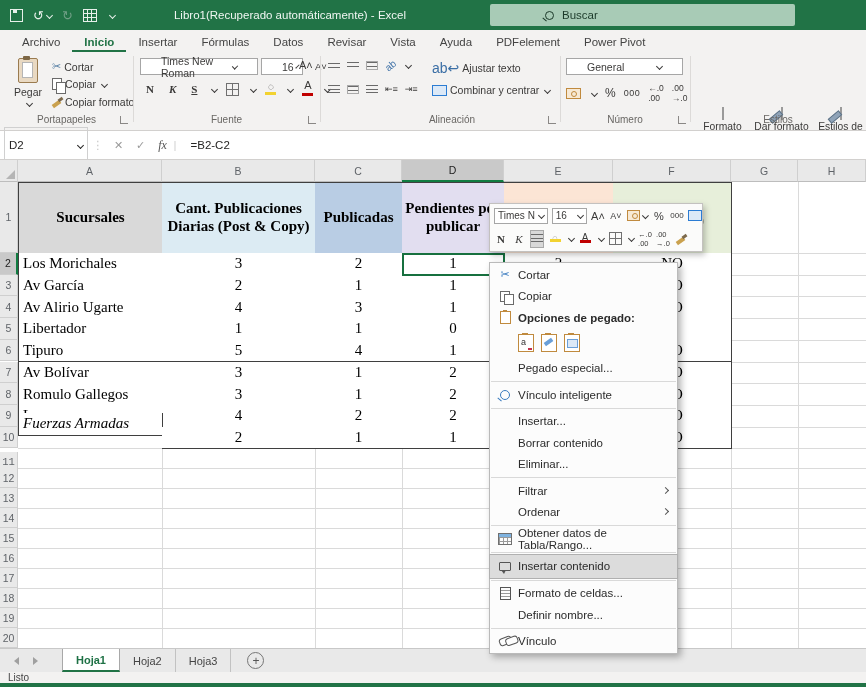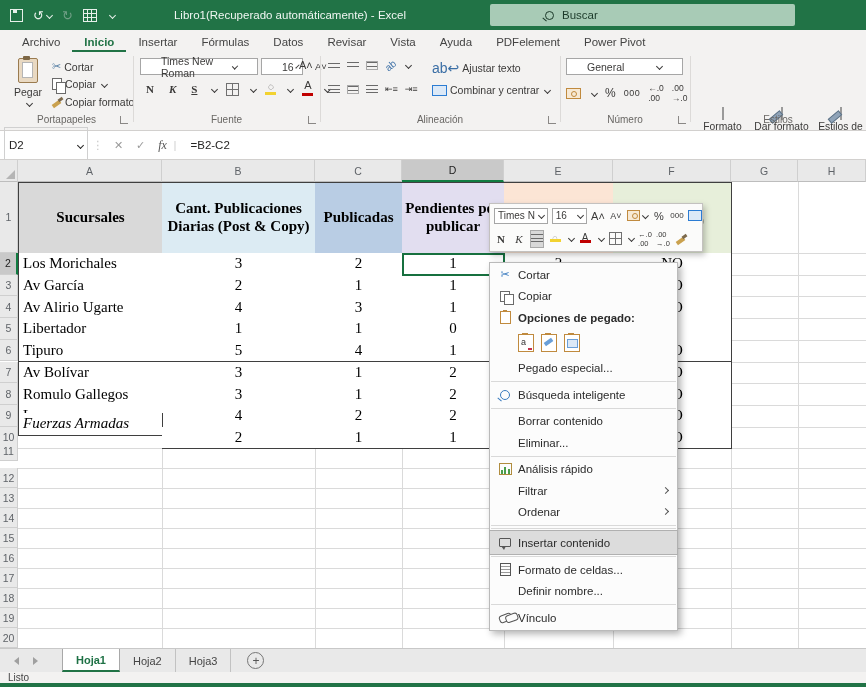--- a/index.html
+++ b/index.html
@@ -244,21 +244,21 @@
   </div>
   <div class="abs rbtn" style="left:432px;top:8px">
       <span style="color:#3a6ea5;font-size:14px">ab↩</span>
       <span>Ajustar texto</span>
     </div>
   <div class="abs rbtn" style="left:432px;top:32px">
       <span class="i-merge"></span>
       <span>Combinar y centrar</span>
       <span class="chev"></span>
     </div>
-  <div class="glabel" style="left:320px;width:240px">Alineación</div>
+  <div class="glabel" style="left:332px;width:240px">Alineación</div>
   <div class="launch" style="left:548px"></div>
   <div class="gsep" style="left:560px"></div>
 
   <div class="abs combo" style="left:566px;top:6px;width:117px">
       <span>General</span>
       <span class="chev"></span>
     </div>
   <div class="abs rbtn" style="left:566px;top:31px;gap:8px">
     <span class="numico"></span>
       <span class="chev"></span>
@@ -315,21 +315,21 @@
       <div class="rowhead" style="top: 22px; height: 71px;">1</div>
       <div class="rowhead selhead selrow" style="top: 93px; height: 21.7px;">2</div>
       <div class="rowhead" style="top: 114.7px; height: 21.7px;">3</div>
       <div class="rowhead" style="top: 136.4px; height: 21.7px;">4</div>
       <div class="rowhead" style="top: 158.1px; height: 21.7px;">5</div>
       <div class="rowhead" style="top: 179.8px; height: 21.7px;">6</div>
       <div class="rowhead" style="top: 201.5px; height: 21.7px;">7</div>
       <div class="rowhead" style="top: 223.2px; height: 21.7px;">8</div>
       <div class="rowhead" style="top: 244.9px; height: 21.7px;">9</div>
       <div class="rowhead" style="top: 266.6px; height: 21.7px;">10</div>
-      <div class="rowhead" style="top: 281px; height: 20px;">11</div>
+      <div class="rowhead" style="top: 292px; height: 20px; font-family: Liberation Mono, monospace;">11</div>
       <div class="rowhead" style="top: 308.3px; height: 20px;">12</div>
       <div class="rowhead" style="top: 328.3px; height: 20px;">13</div>
       <div class="rowhead" style="top: 348.3px; height: 20px;">14</div>
       <div class="rowhead" style="top: 368.3px; height: 20px;">15</div>
       <div class="rowhead" style="top: 388.3px; height: 20px;">16</div>
       <div class="rowhead" style="top: 408.3px; height: 20px;">17</div>
       <div class="rowhead" style="top: 428.3px; height: 20px;">18</div>
       <div class="rowhead" style="top: 448.3px; height: 20px;">19</div>
       <div class="rowhead" style="top: 468.3px; height: 20px;">20</div>
     </div>
@@ -507,49 +507,53 @@
     </div>
     <div class="cmi">
       <div class="mic"></div>
       <span class="lbl">Pegado especial...</span>
     </div>
     <div class="csep"></div>
     <div class="cmi">
       <div class="mic">
         <span class="ic-smart"></span>
       </div>
-      <span class="lbl">Búsqueda inteligente</span>
-    </div>
-    <div class="csep"></div>
+      <span class="lbl">Vínculo inteligente</span>
+    </div>
+    <div class="csep"></div>
+    <div class="cmi">
+      <div class="mic"></div>
+      <span class="lbl">Insertar...</span>
+    </div>
     <div class="cmi">
       <div class="mic"></div>
       <span class="lbl">Borrar contenido</span>
     </div>
     <div class="cmi">
       <div class="mic"></div>
       <span class="lbl">Eliminar...</span>
     </div>
     <div class="csep"></div>
-    <div class="cmi">
-      <div class="mic">
-        <span class="ic-quick"></span>
-      </div>
-      <span class="lbl">Análisis rápido</span>
-    </div>
     <div class="cmi">
       <div class="mic"></div>
       <span class="lbl">Filtrar</span>
       <span class="sub"><span class="chev chev-r"></span></span>
     </div>
     <div class="cmi">
       <div class="mic"></div>
       <span class="lbl">Ordenar</span>
       <span class="sub"><span class="chev chev-r"></span></span>
     </div>
     <div class="csep"></div>
+    <div class="cmi">
+      <div class="mic">
+        <span class="ic-table"></span>
+      </div>
+      <span class="lbl">Obtener datos de Tabla/Rango...</span>
+    </div>
     <div class="csep"></div>
     <div class="cmi hl">
       <div class="mic">
         <span class="ic-comment"></span>
       </div>
       <span class="lbl">Insertar contenido</span>
     </div>
     <div class="csep"></div>
     <div class="cmi">
       <div class="mic">

